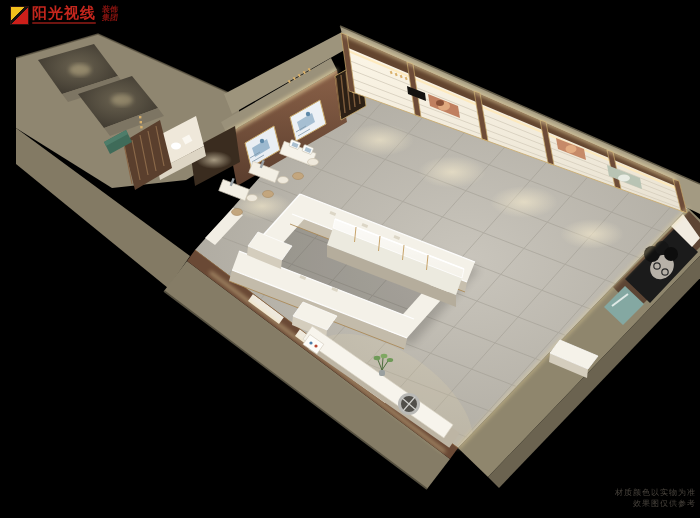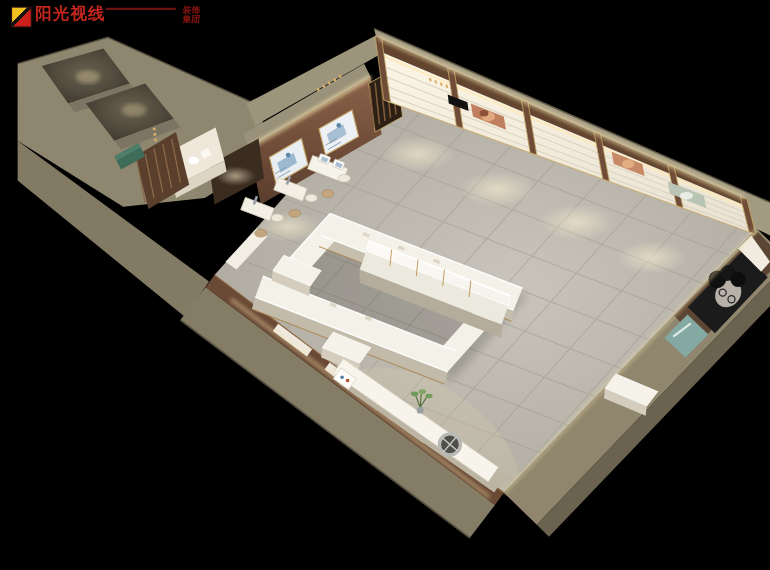--- a/index.html
+++ b/index.html
@@ -4,21 +4,21 @@
 <style>
   html,body{margin:0;padding:0;background:#000;}
   .stage{position:relative;width:700px;height:518px;background:#000;overflow:hidden;
          font-family:"Liberation Sans","DejaVu Sans",sans-serif;}
   .stage svg{position:absolute;left:0;top:0;}
   
   .logo{position:absolute;left:11px;top:5px;display:flex;align-items:flex-start;gap:4px;z-index:5;}
   .logo-mark{width:17px;height:17px;margin-top:2px;
     background:linear-gradient(135deg,#f2c01d 0%,#f2c01d 40%,#151210 40%,#151210 52%,#cc1f1a 52%,#cc1f1a 100%);
     box-shadow:0 0 0 1px #2a1110;}
-  .logo-text{display:flex;flex-direction:row;line-height:1;}
+  .logo-text{display:flex;flex-direction:column;line-height:1;}
   .brand{font-size:15px;font-weight:bold;color:#c4261d;letter-spacing:1px;white-space:nowrap;}
   .tagline-bar{width:64px;height:2px;background:#6e1410;margin-top:2px;border-radius:1px;}
   .suffix{display:flex;flex-direction:column;margin-left:2px;margin-top:1px;line-height:1.05;}
   .suffix span{font-size:8px;font-weight:bold;color:#8a1410;transform:skewX(-8deg);}
   
   .disclaimer{position:absolute;right:4px;bottom:9px;text-align:right;z-index:5;
     font-size:8px;line-height:1.4;color:#4a453e;letter-spacing:1px;}
 </style>
 </head>
 <body>
@@ -368,14 +368,18 @@
   <div class="logo-text">
     <span class="brand">阳光视线</span>
     <span class="tagline-bar"></span>
   </div>
   <div class="suffix">
     <span>装饰</span>
     <span>集团</span>
   </div>
 </div>
 
-
+<div class="disclaimer">
+  <div>材质颜色以实物为准</div>
+  <div>效果图仅供参考</div>
 </div>
 
+</div>
+
 </body></html>

